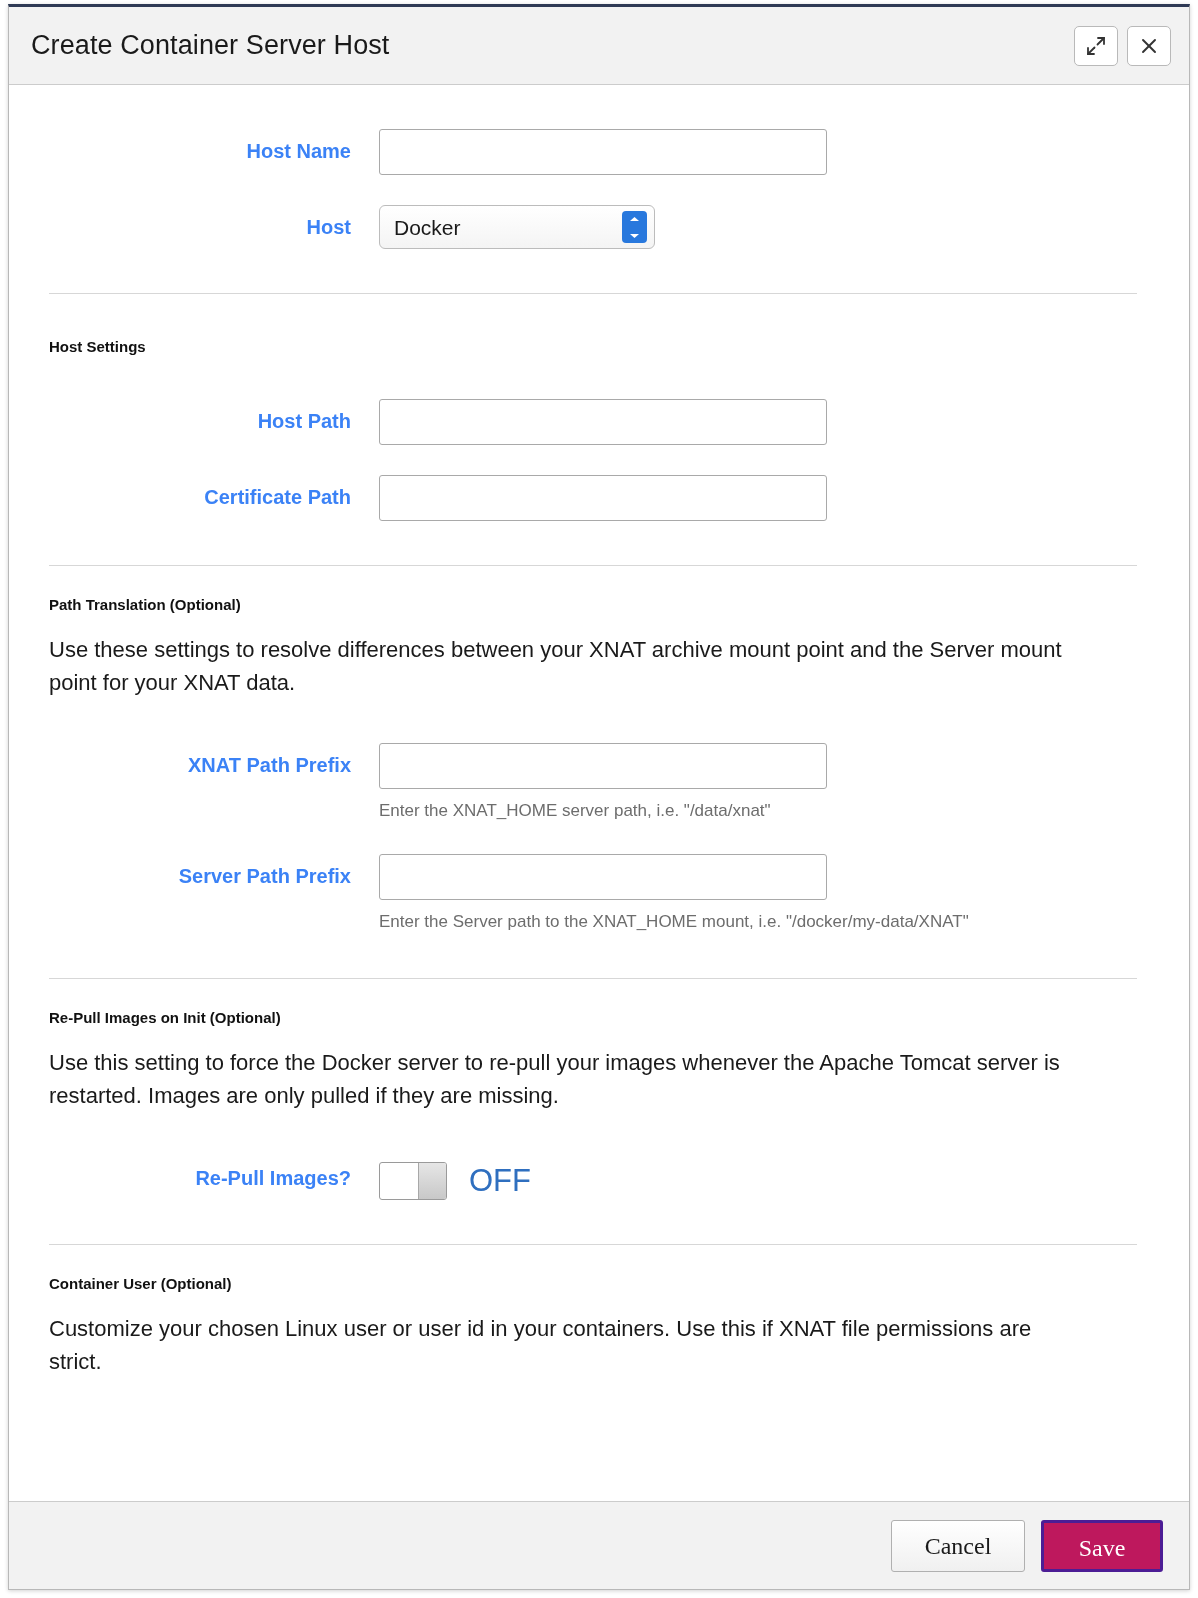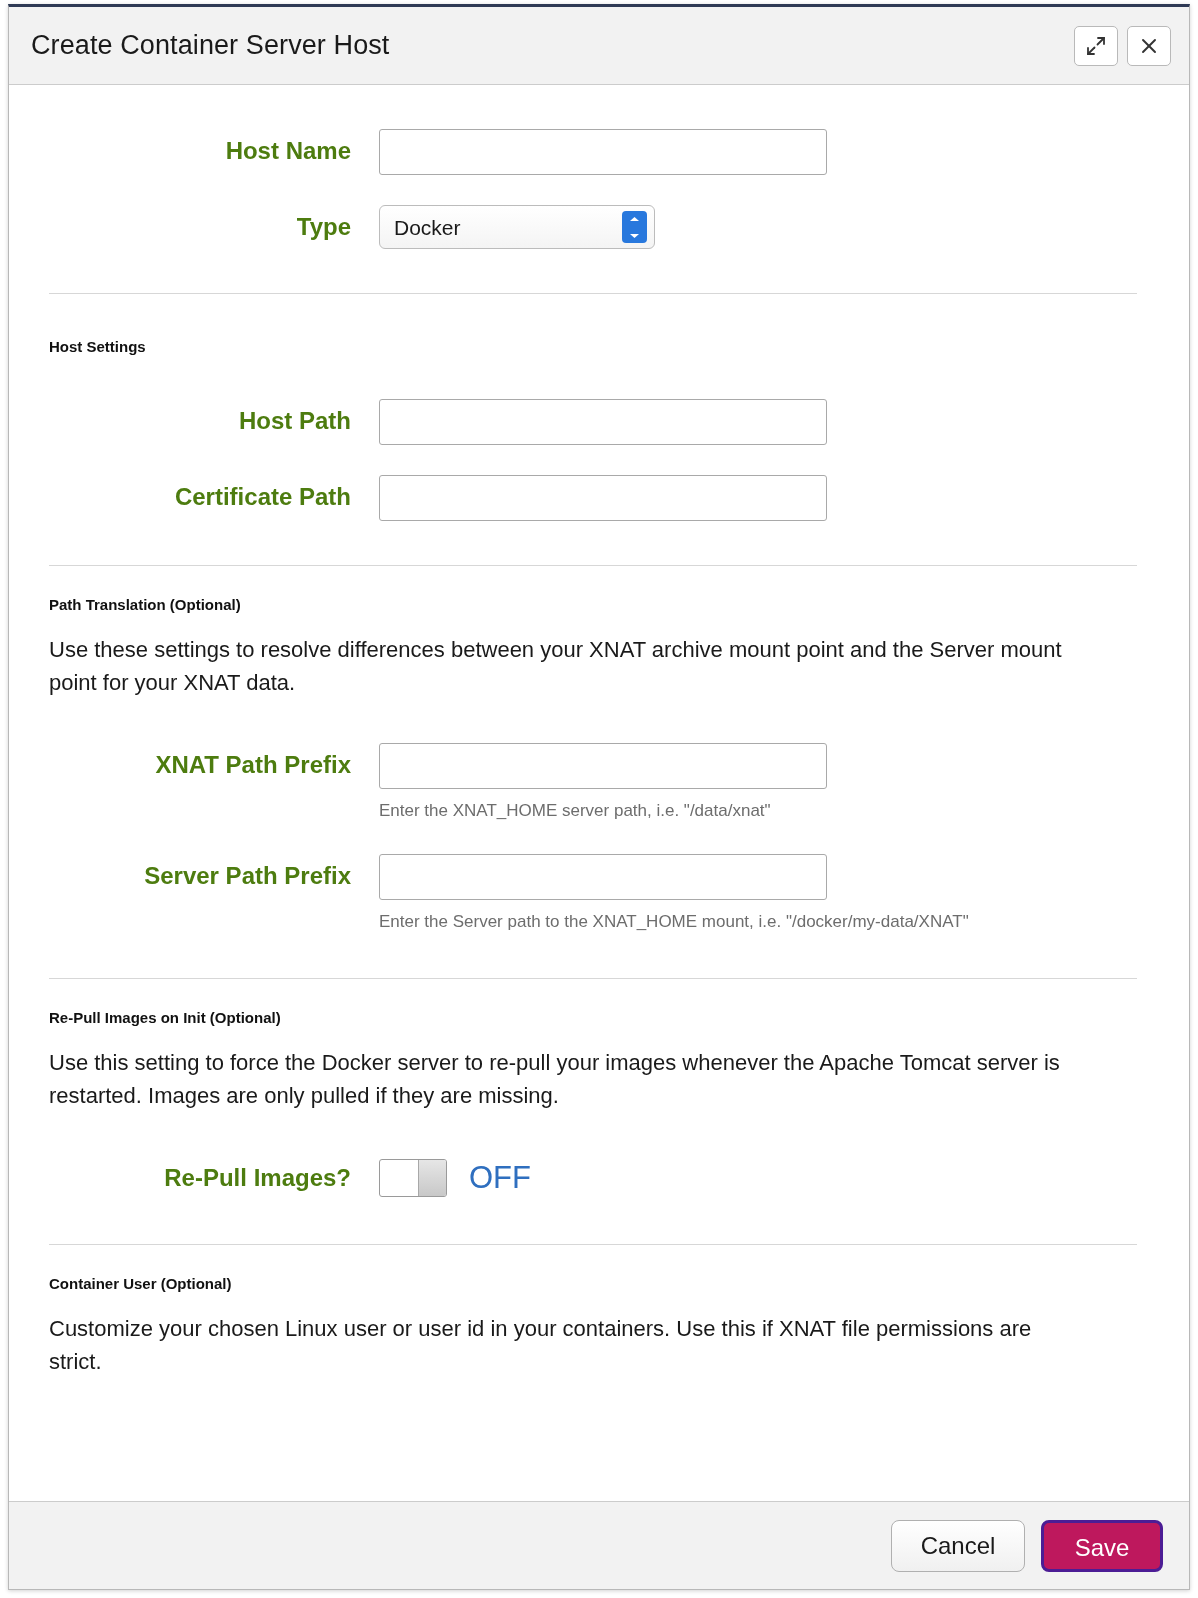--- a/index.html
+++ b/index.html
@@ -98,23 +98,23 @@
   .row {
     display: flex;
     align-items: flex-start;
     margin: 0;
   }
   .row-label {
     width: 330px;
     flex: 0 0 330px;
     text-align: right;
     padding-right: 28px;
-    font-size: 24px;
+    font-size: 20px;
     font-weight: bold;
-    color: #4d7c0f;
+    color: #3b82f6;
     line-height: 44px;
   }
   .row-field {
     flex: 1 1 auto;
   }
   .text-input {
     width: 448px;
     height: 46px;
     border: 1px solid #a9a9a9;
     border-radius: 3px;
@@ -185,21 +185,21 @@
     font-size: 22px;
     color: #1a1a1a;
     line-height: 1.5;
     margin-top: 20px;
     max-width: 1030px;
   }
 
   
   .toggle-row {
     display: flex;
-    align-items: center;
+    align-items: flex-end;
   }
   .toggle {
     width: 68px;
     height: 38px;
     border: 1px solid #9a9a9a;
     border-radius: 3px;
     background: #ffffff;
     position: relative;
     cursor: pointer;
     display: inline-block;
@@ -226,23 +226,23 @@
     height: 88px;
     background: #f2f2f2;
     border-top: 1px solid #cccccc;
     display: flex;
     align-items: center;
     justify-content: flex-end;
     padding-right: 26px;
     gap: 16px;
   }
   .btn {
-    font-family: Liberation Sans, sans-serif;
+    font-family: Liberation Serif, serif;
     font-size: 24px;
-    border-radius: 8px;
+    border-radius: 3px;
     cursor: pointer;
     padding: 0 22px;
     height: 52px;
     line-height: 50px;
   }
   .btn-cancel {
     background: linear-gradient(#ffffff, #f0f0f0);
     border: 1px solid #b0b0b0;
     color: #1a1a1a;
     min-width: 134px;
@@ -292,21 +292,21 @@
           <div class="row">
             <div class="row-label">Host Name</div>
             <div class="row-field">
               <input class="text-input" type="text" value="" placeholder="" style="">
             </div>
           </div>
 
           <div class="spacer-md"></div>
 
           <div class="row">
-            <div class="row-label">Type</div>
+            <div class="row-label">Host</div>
             <div class="row-field">
               <span class="select-wrap">
                 <select class="select-input">
                   <option selected="">Docker</option>
                 </select>
                 <span class="select-arrow">
                   <svg width="13" height="9" viewBox="0 0 13 9" fill="#ffffff">
                     <path d="M6.5 0 L11 4 L2 4 Z"></path>
                   </svg>
                   <svg width="13" height="9" viewBox="0 0 13 9" fill="#ffffff">

